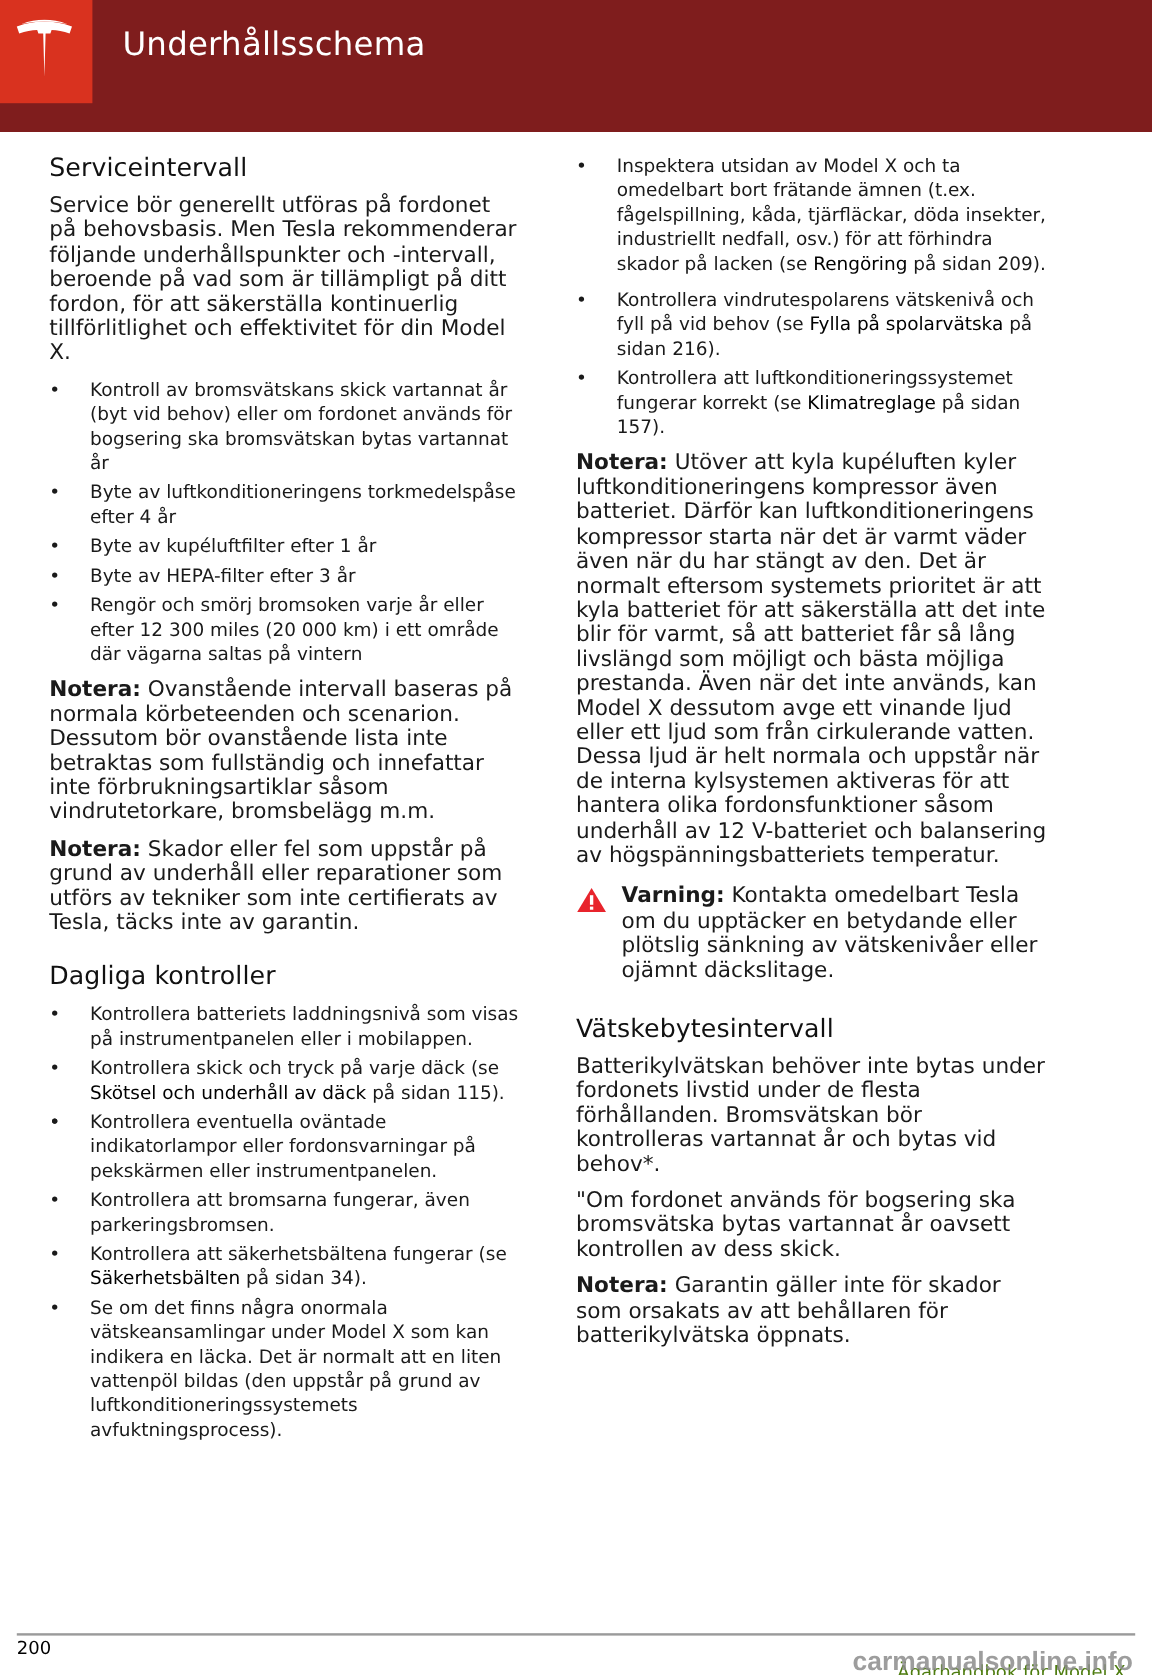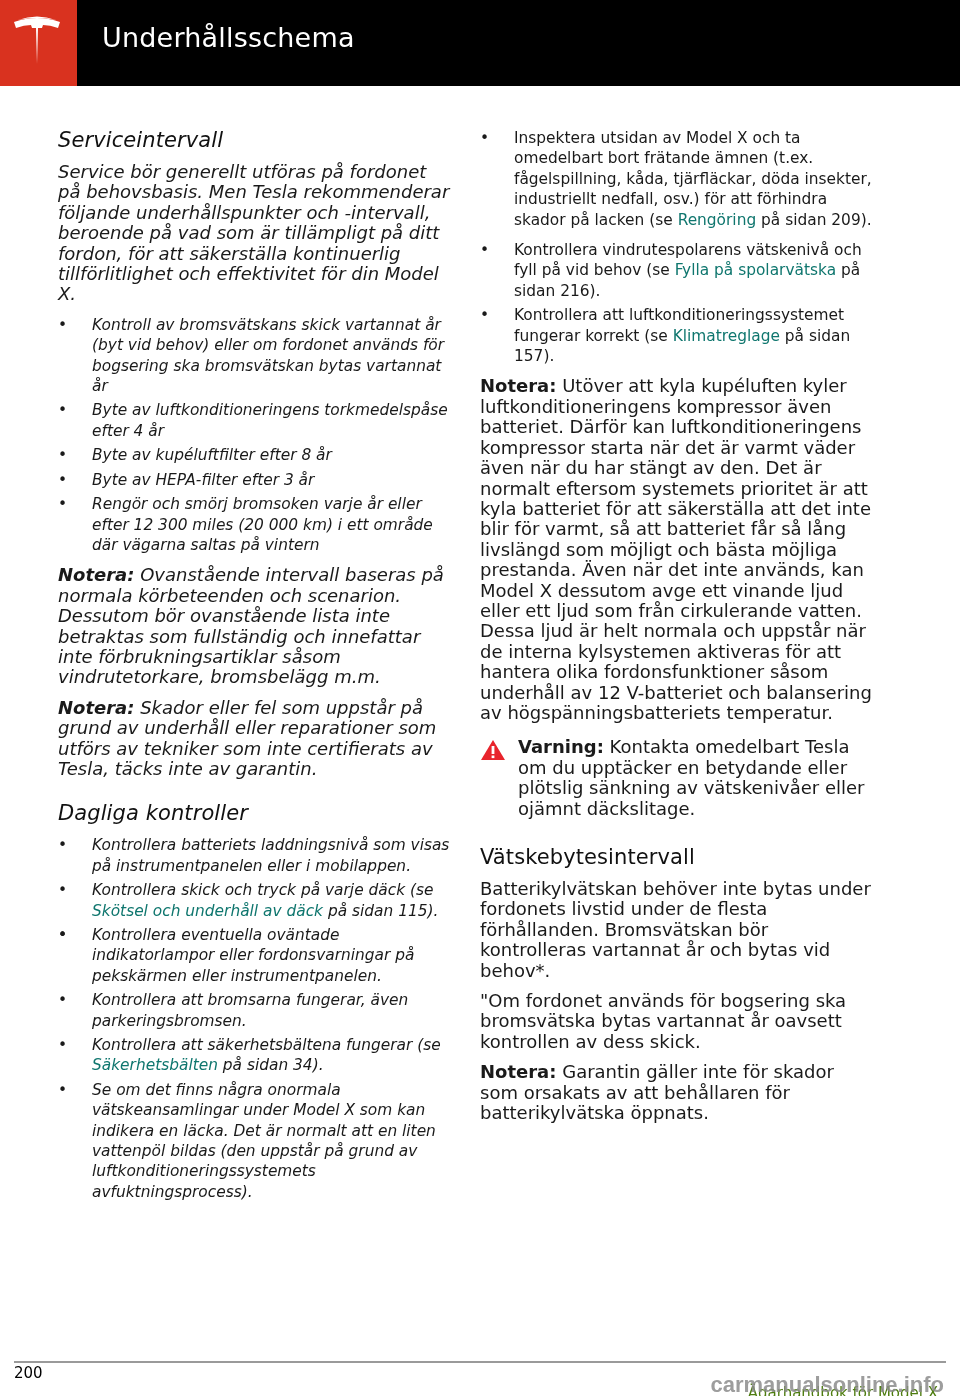--- a/index.html
+++ b/index.html
@@ -1,35 +1,35 @@
 <!DOCTYPE html>
 <html><head>
 <meta charset="utf-8">
 <style>
   html, body { margin: 0; padding: 0; }
   body {
     width: 960px; height: 1396px; position: relative; background: #ffffff;
     font-family: "DejaVu Sans", sans-serif; color: #1a1a1a; overflow: hidden;
   }
-  .header { position: absolute; left: 0; top: 0; width: 960px; height: 86px; background: #000000; }
+  .header { position: absolute; left: 0; top: 0; width: 960px; height: 110px; background: #7f1d1d; }
   .logo-box { position: absolute; left: 0; top: 0; width: 77px; height: 86px; background: #d9321f; }
   .logo-box svg { position: absolute; left: 12px; top: 16px; }
   .header-title {
     position: absolute; left: 102px; top: 22px; font-size: 27px; color: #ffffff;
     font-family: "DejaVu Sans", sans-serif; font-weight: normal; letter-spacing: 0.2px;
   }
   .col { position: absolute; top: 128px; width: 395px; }
-  .col-left { left: 58px; font-style: italic; }
+  .col-left { left: 41px; }
   .col-right { left: 480px; }
   h2 { font-size: 21px; font-weight: normal; margin: 0 0 10px 0; color: #111; letter-spacing: 0.1px; }
   p { font-size: 18px; line-height: 20.4px; margin: 0 0 10px 0; }
   ul { list-style: none; margin: 0 0 10px 0; padding: 0; }
   li { position: relative; padding-left: 34px; font-size: 15.4px; line-height: 20.4px; margin-bottom: 4px; }
   li .bullet { position: absolute; left: 0; top: 0; }
-  .link { color: #0f766e; }
+  .link { color: #000000; }
   .note-label { font-weight: bold; }
   .warning { position: relative; padding-left: 38px; margin: 14px 0 26px 0; }
   .warning svg { position: absolute; left: 0; top: 2px; }
   .footer-line { position: absolute; left: 14px; top: 1361px; width: 932px; height: 2px; background: #9a9a9a; }
   .page-number { position: absolute; left: 14px; top: 1364px; font-size: 15px; color: #000000; }
   .footer-title { position: absolute; right: 22px; top: 1364px; font-size: 15px; color: #4d7c0f; margin-top: 20px; }
   .watermark { position: absolute; right: 16px; top: 1372px; font-size: 22px; font-weight: bold; color: #8c8c8c; opacity: 0.85; font-family: "Liberation Sans", sans-serif; }
   .sec-gap { margin-top: 22px; }
 </style>
 </head>
@@ -44,21 +44,21 @@
   </div>
   <div class="header-title">Underhållsschema</div>
 </div>
 
 <div class="col col-left">
   <h2>Serviceintervall</h2>
   <p>Service bör generellt utföras på fordonet på behovsbasis. Men Tesla rekommenderar följande underhållspunkter och -intervall, beroende på vad som är tillämpligt på ditt fordon, för att säkerställa kontinuerlig tillförlitlighet och effektivitet för din Model X.</p>
   <ul>
     <li><span class="bullet">•</span><span>Kontroll av bromsvätskans skick vartannat år (byt vid behov) eller om fordonet används för bogsering ska bromsvätskan bytas vartannat år</span></li>
     <li><span class="bullet">•</span><span>Byte av luftkonditioneringens torkmedelspåse efter 4 år</span></li>
-    <li><span class="bullet">•</span><span>Byte av kupéluftfilter efter 8 år</span></li>
+    <li><span class="bullet">•</span><span>Byte av kupéluftfilter efter 1 år</span></li>
     <li><span class="bullet">•</span><span>Byte av HEPA-filter efter 3 år</span></li>
     <li><span class="bullet">•</span><span>Rengör och smörj bromsoken varje år eller efter 12 300 miles (20 000 km) i ett område där vägarna saltas på vintern</span></li>
   </ul>
   <p><span class="note-label">Notera:</span><span> Ovanstående intervall baseras på normala körbeteenden och scenarion. Dessutom bör ovanstående lista inte betraktas som fullständig och innefattar inte förbrukningsartiklar såsom vindrutetorkare, bromsbelägg m.m.</span></p>
   <p><span class="note-label">Notera:</span><span> Skador eller fel som uppstår på grund av underhåll eller reparationer som utförs av tekniker som inte certifierats av Tesla, täcks inte av garantin.</span></p>
 
   <h2 class="sec-gap">Dagliga kontroller</h2>
   <ul>
     <li><span class="bullet">•</span><span>Kontrollera batteriets laddningsnivå som visas på instrumentpanelen eller i mobilappen.</span></li>
     <li><span class="bullet">•</span><span>Kontrollera skick och tryck på varje däck (se </span><span class="link">Skötsel och underhåll av däck</span><span> på sidan 115).</span></li>

